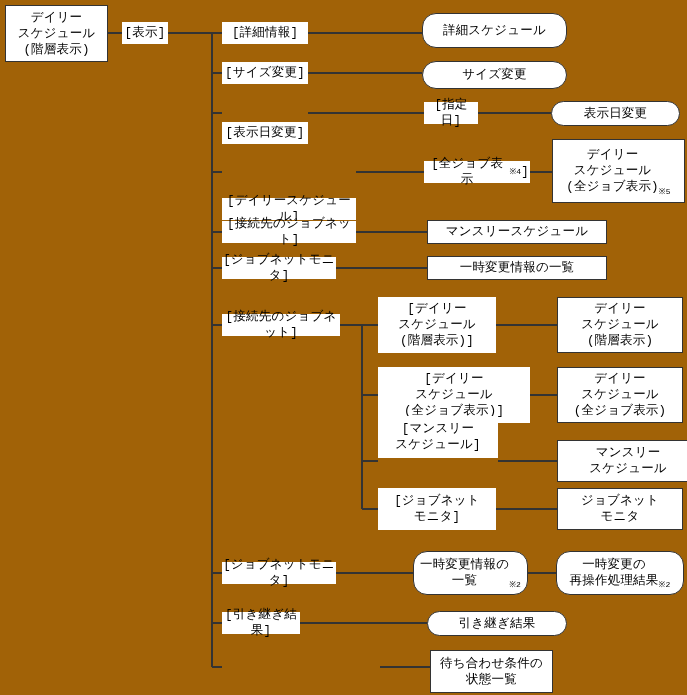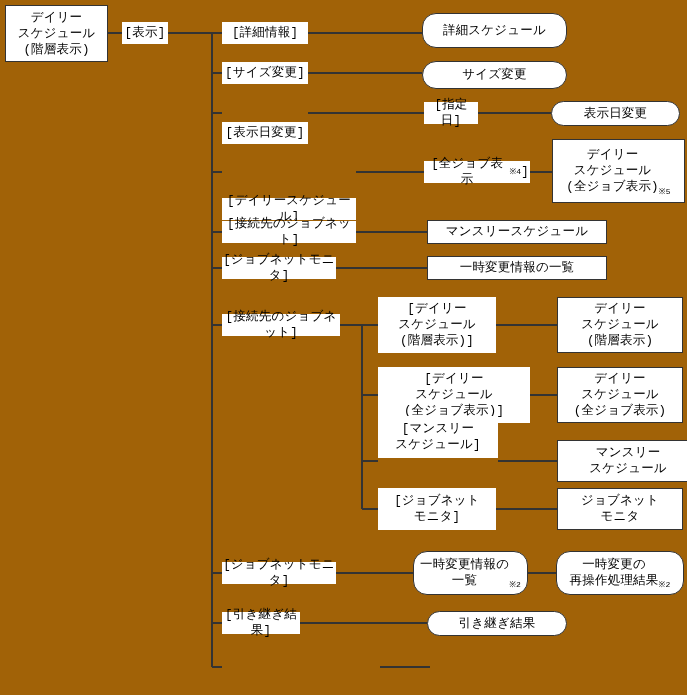--- a/index.html
+++ b/index.html
@@ -190,14 +190,16 @@
 一覧</span><span class="sup" style="align-self:flex-end; margin-bottom:5px;">※2</span>
   </div>
   <div class="node dlg" style="left:556px; top:551px; width:128px; height:44px;justify-content:center;">
     <span style="white-space:pre-line;">一時変更の
 再操作処理結果</span><span class="sup" style="align-self:flex-end; margin-bottom:5px;">※2</span>
   </div>
 
   <div class="node menu ctr" style="left:222px; top:612px; width:78px; height:22px;">[引き継ぎ結果]</div>
   <div class="node dlg" style="left:427px; top:611px; width:140px; height:25px;text-align:right;">引き継ぎ結果</div>
 
+  <div class="node win" style="left:430px; top:650px; width:123px; height:43px;">待ち合わせ条件の
+状態一覧</div>
 
 </div>
 
 </body></html>

